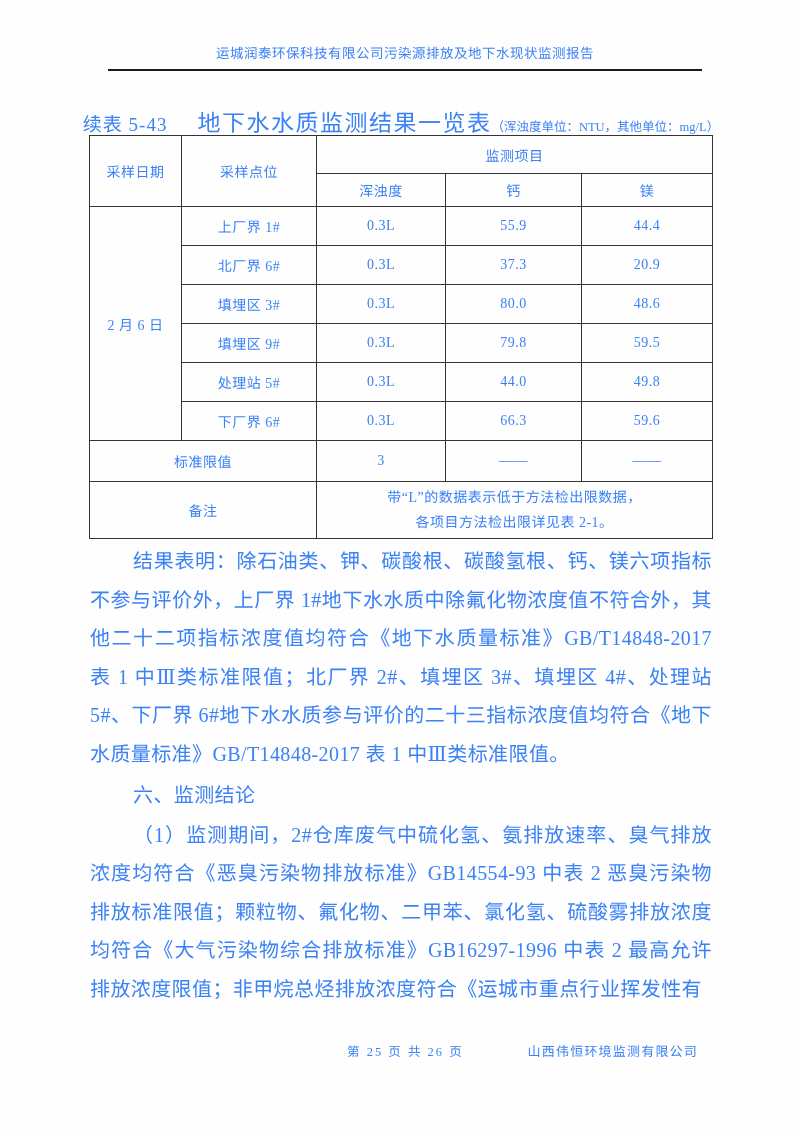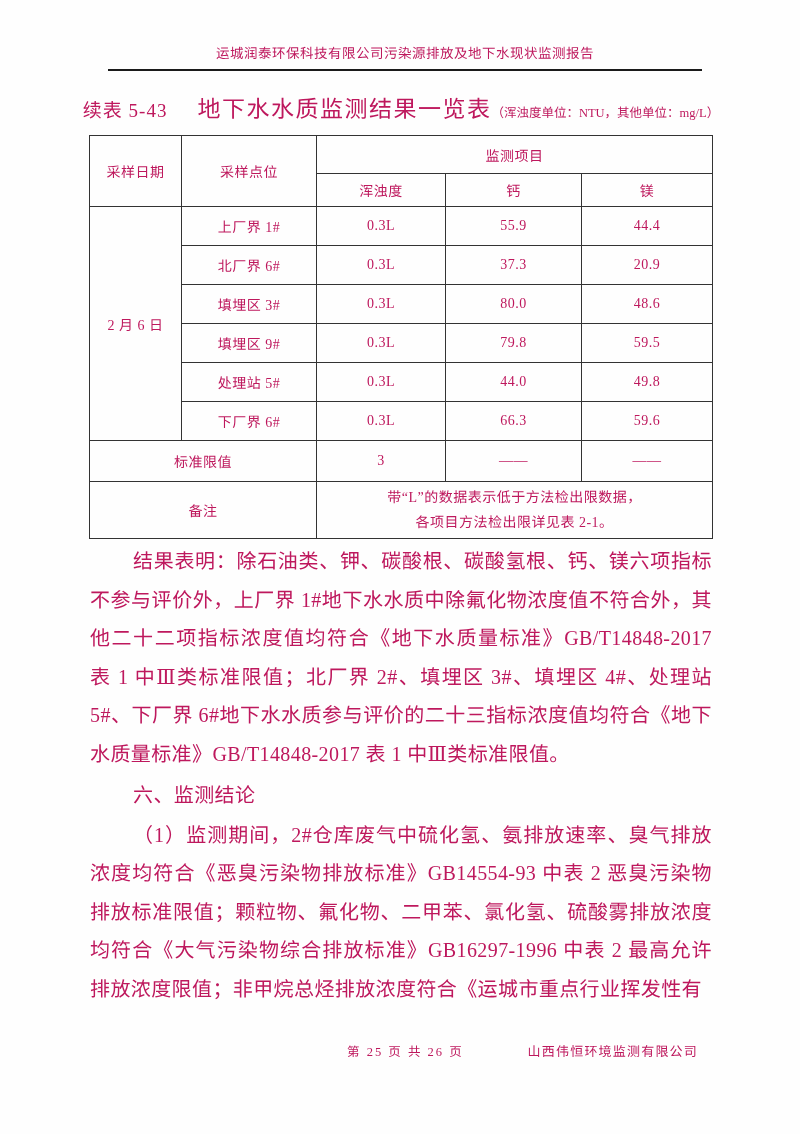--- a/index.html
+++ b/index.html
@@ -2,39 +2,39 @@
 <html lang="zh-CN"><head>
 <meta charset="utf-8">
 <style>
   html, body { margin: 0; padding: 0; background: #ffffff; }
   .page {
     position: relative;
     width: 800px;
     height: 1134px;
     background: #fefefe;
     font-family: "Liberation Serif", "DejaVu Serif", serif;
-    color: #be185d;
+    color: #3b82f6;
     overflow: hidden;
   }
   
   .running-head {
     position: absolute;
     top: 42px;
     left: 108px;
     width: 594px;
     text-align: center;
     font-size: 13.5px;
     letter-spacing: 0.5px;
     padding-bottom: 7px;
     border-bottom: 2.5px solid #1b1b1b;
   }
   
   .table-title {
     position: absolute;
-    top: 90px;
+    top: 104px;
     left: 90px;
     width: 622px;
     display: flex;
     justify-content: center;
     align-items: baseline;
     white-space: nowrap;
   }
   .table-title .num  { font-size: 19px; letter-spacing: 1px; margin-right: 30px; }
   .table-title .main { font-size: 23px; letter-spacing: 1.5px; }
   .table-title .units { font-size: 12.5px; letter-spacing: 0px; }

